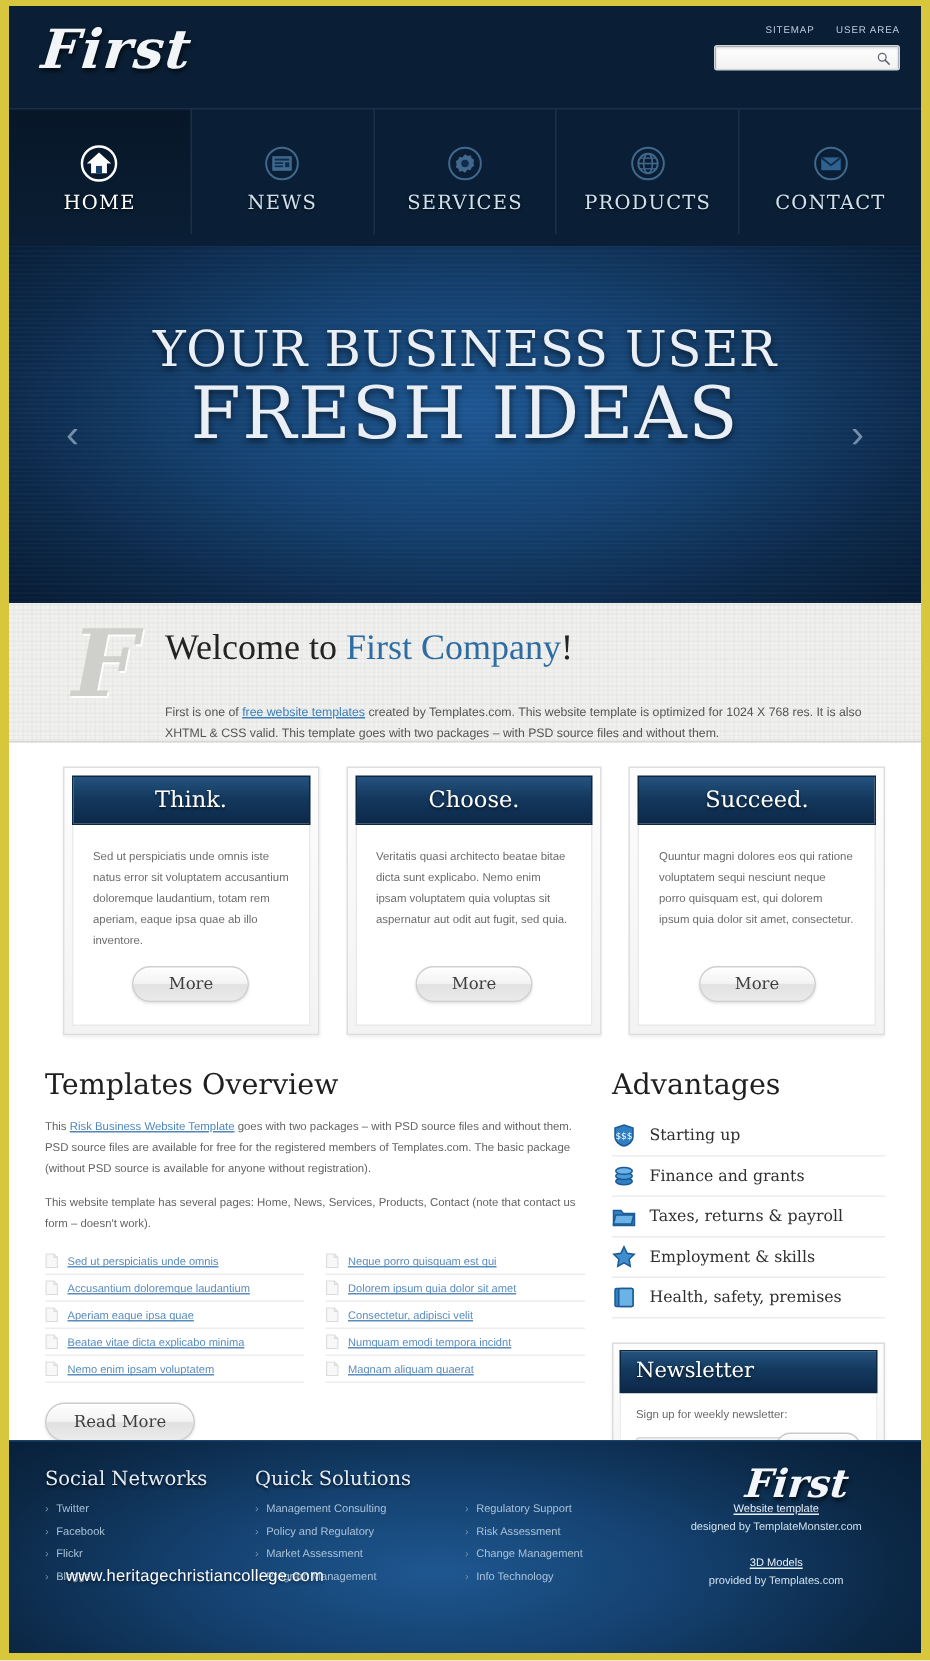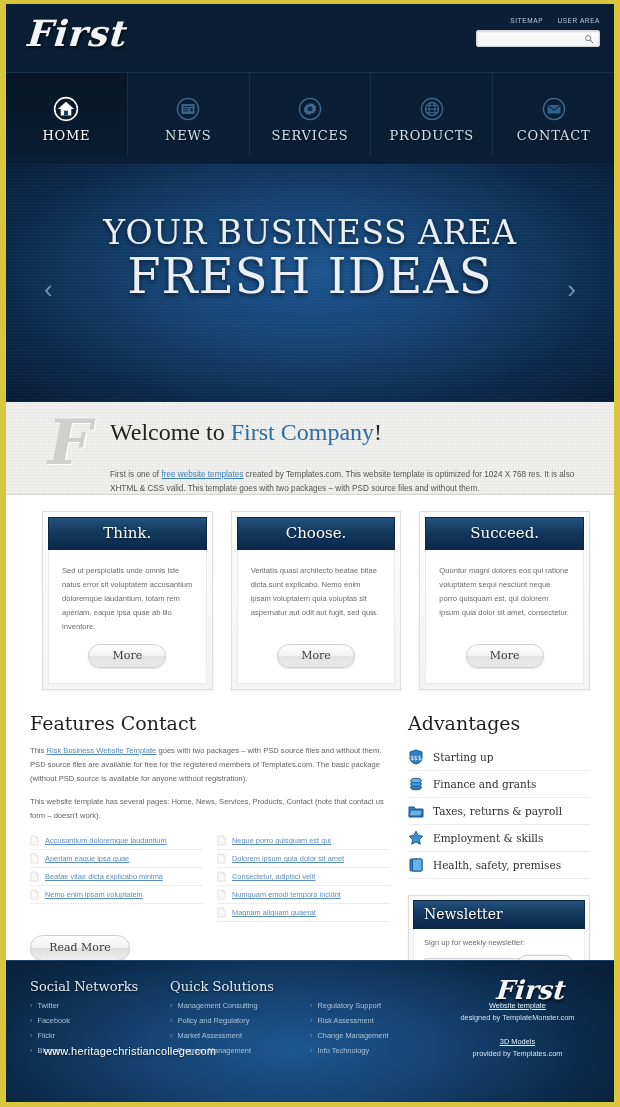--- a/index.html
+++ b/index.html
@@ -372,21 +372,21 @@
         </svg>
         <div class="nav-label">CONTACT</div>
       </div>
     </div>
   </div>
 
   <div class="hero">
     <div class="hero-arrow left">‹</div>
     <div class="hero-arrow right">›</div>
     <div class="hero-text">
-      <div class="hero-l1">YOUR BUSINESS AREA</div>
+      <div class="hero-l1">YOUR BUSINESS USER</div>
       <div class="hero-l2">FRESH IDEAS</div>
     </div>
   </div>
 
   <div class="welcome">
     <div class="welcome-glyph">F</div>
     <div class="welcome-body">
       <div class="welcome-h">
         <span>Welcome to </span><b>First Company</b><span>!</span>
       </div>
@@ -418,28 +418,35 @@
         <div class="col-inner">
           <div class="col-p">Quuntur magni dolores eos qui ratione voluptatem sequi nesciunt neque porro quisquam est, qui dolorem ipsum quia dolor sit amet, consectetur.</div>
           <div class="btn">More</div>
         </div>
       </div>
     </div>
 
     <div class="lower">
 
       <div class="features">
-        <div class="sec-h">Features Contact</div>
+        <div class="sec-h">Templates Overview</div>
         <div class="feat-p">
           <span>This </span><a href="#">Risk Business Website Template</a><span> goes with two packages – with PSD source files and without them. PSD source files are available for free for the registered members of Templates.com. The basic package (without PSD source is available for anyone without registration).</span>
         </div>
         <div class="feat-p">This website template has several pages: Home, News, Services, Products, Contact (note that contact us form – doesn't work).</div>
 
         <div class="link-cols">
           <div class="link-col">
+            <div class="link-row">
+              <svg class="doc-ico" viewBox="0 0 12 14">
+                  <path d="M1 1h7l3 3v9H1z" fill="#f3f3f3" stroke="#b9b9b9"></path>
+                  <path d="M8 1v3h3" fill="none" stroke="#b9b9b9"></path>
+                </svg>
+              <a href="#">Sed ut perspiciatis unde omnis</a>
+            </div>
             <div class="link-row">
               <svg class="doc-ico" viewBox="0 0 12 14">
                   <path d="M1 1h7l3 3v9H1z" fill="#f3f3f3" stroke="#b9b9b9"></path>
                   <path d="M8 1v3h3" fill="none" stroke="#b9b9b9"></path>
                 </svg>
               <a href="#">Accusantium doloremque laudantium</a>
             </div>
             <div class="link-row">
               <svg class="doc-ico" viewBox="0 0 12 14">
                   <path d="M1 1h7l3 3v9H1z" fill="#f3f3f3" stroke="#b9b9b9"></path>

